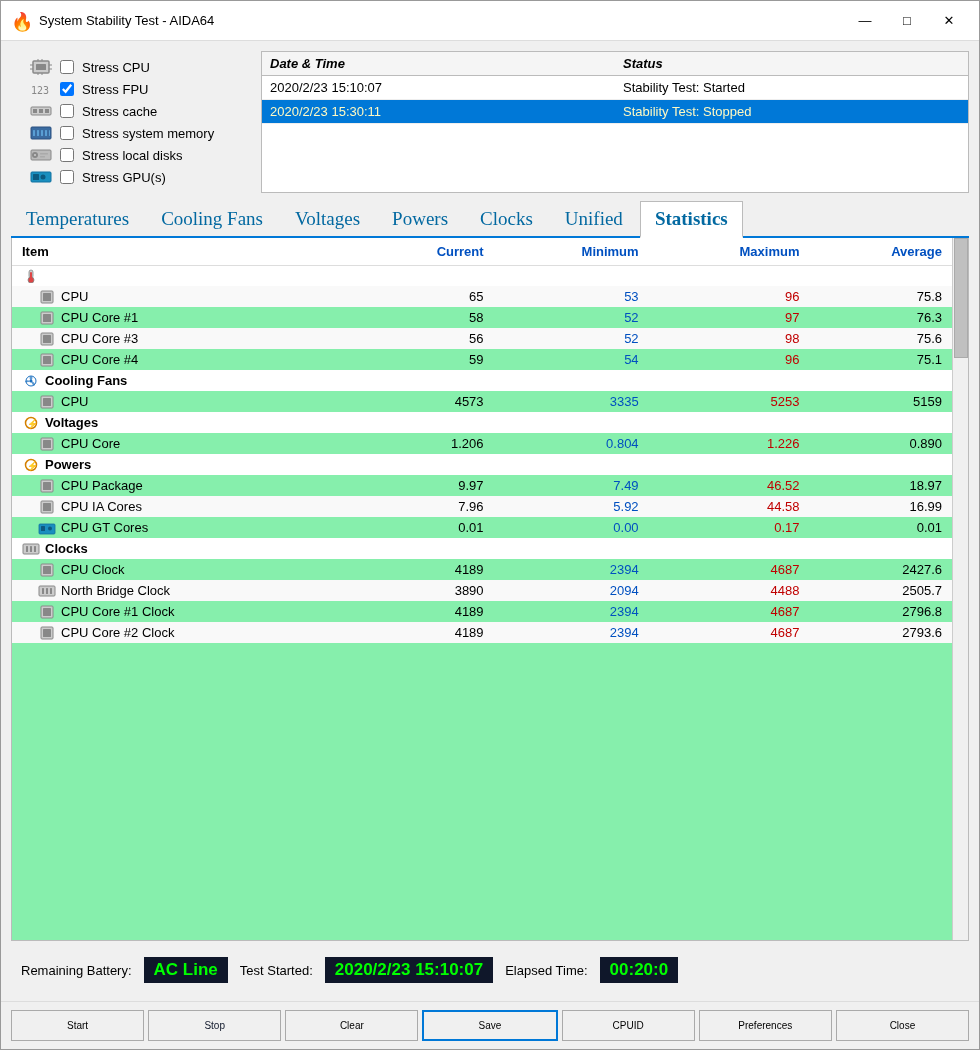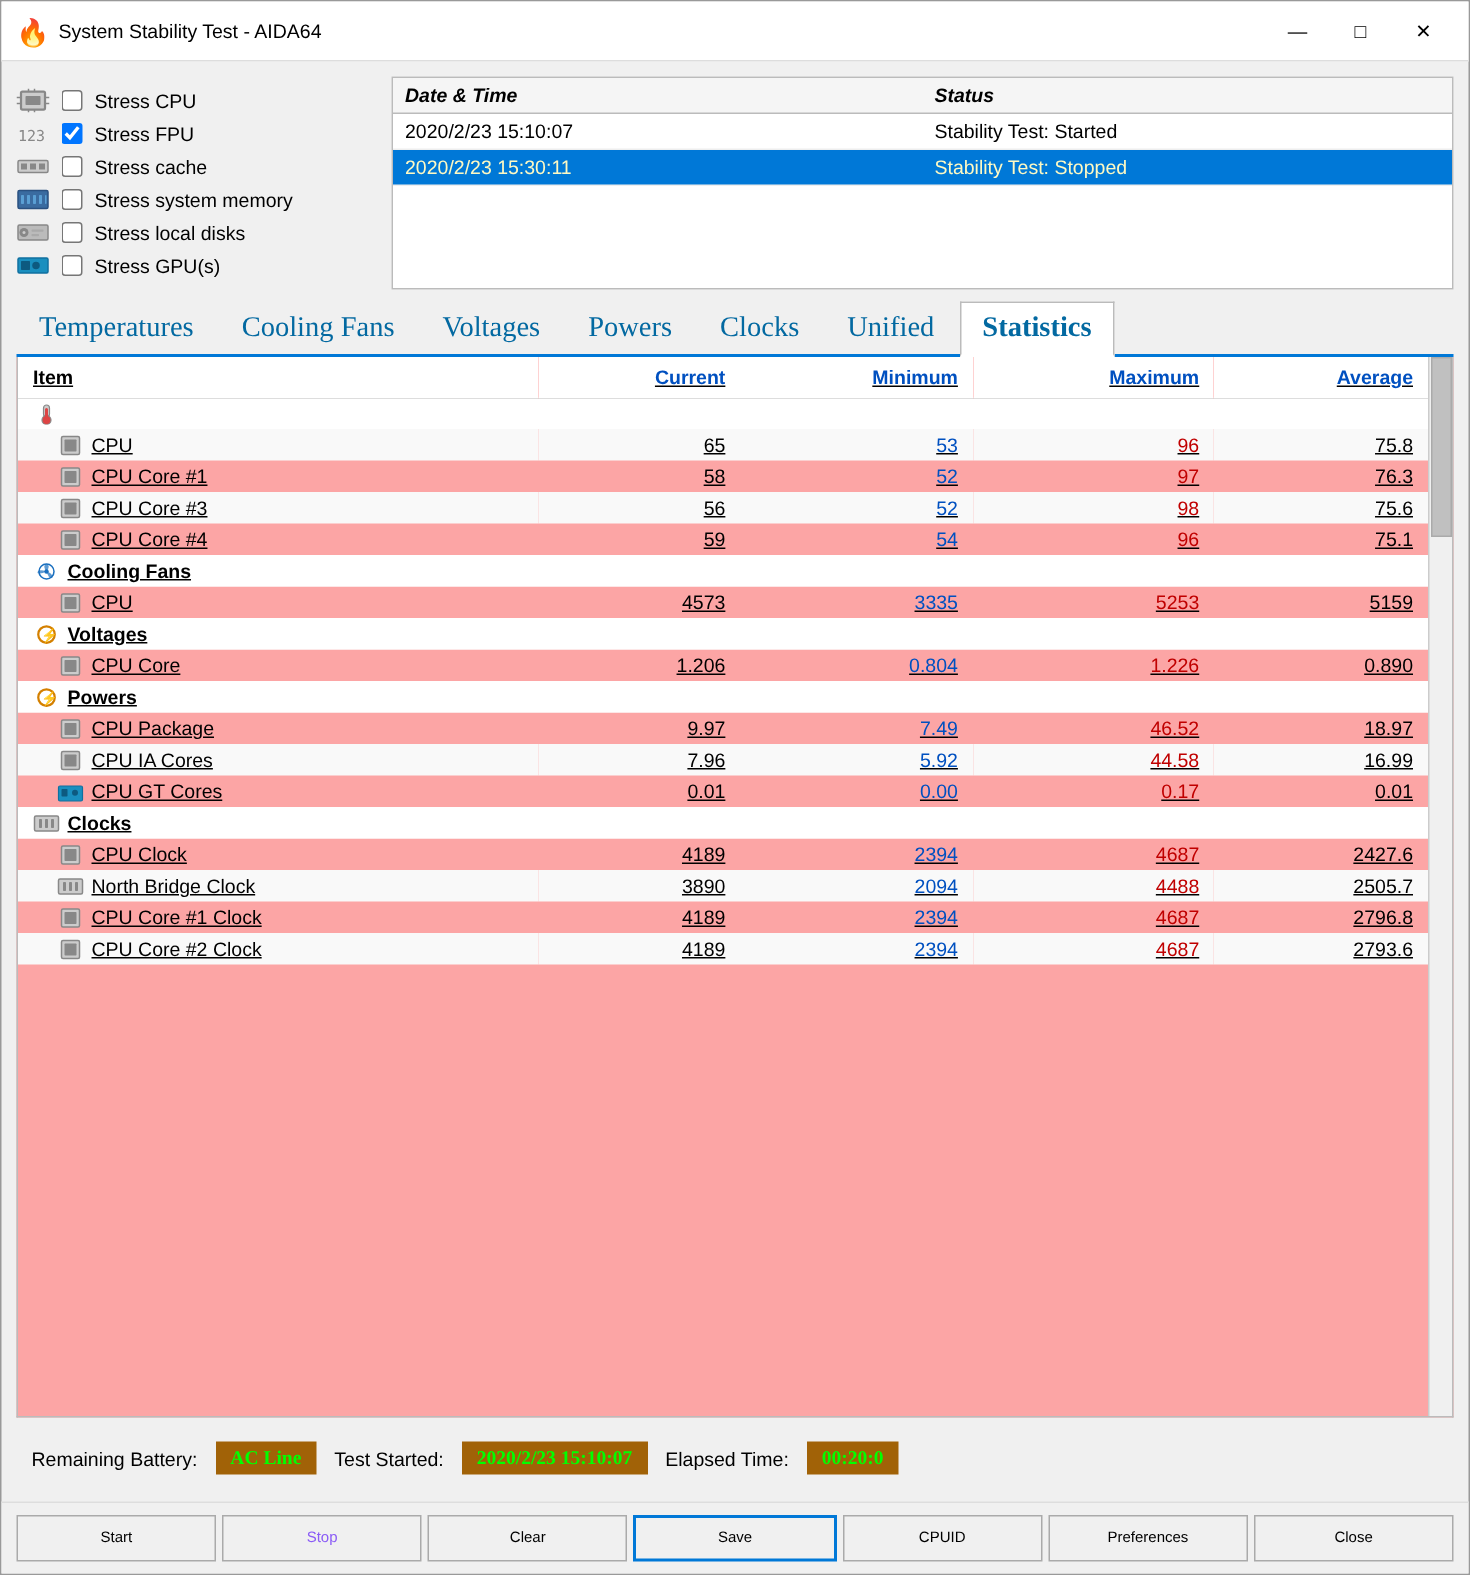--- a/index.html
+++ b/index.html
@@ -75,20 +75,21 @@
       flex-direction: column;
       gap: 6px;
       min-width: 240px;
       padding: 8px 0;
     }
     .checkbox-row {
       display: flex;
       align-items: center;
       gap: 8px;
       font-size: 13px;
+      margin-left: 19px;
     }
     .checkbox-row input[type=checkbox] {
       width: 14px;
       height: 14px;
     }
     .chip-icon {
       width: 22px;
       height: 16px;
       display: inline-block;
     }
@@ -149,25 +150,24 @@
       background: #fff;
       border-color: #bbb;
       border-bottom: 2px solid #fff;
       margin-bottom: -2px;
       font-weight: 600;
     }
 
     .stats-table-container {
       border: 1px solid #bbb;
       border-top: none;
-      background: #fca5a5;
+      background: #86efac;
       flex: 1;
       overflow: hidden;
       position: relative;
-      text-decoration: underline;
     }
     .stats-table {
       width: 100%;
       border-collapse: collapse;
       font-size: 13px;
     }
     .stats-table thead th {
       padding: 6px 10px;
       text-align: left;
       font-weight: 600;
@@ -231,46 +231,46 @@
     .status-bar {
       display: flex;
       align-items: center;
       gap: 12px;
       padding: 8px 10px;
       background: #f0f0f0;
       font-size: 13px;
     }
     .status-label { color: #000; }
     .status-value {
-      background: #a16207;
+      background: #0f172a;
       color: #00ff00;
       padding: 3px 10px;
-      font-family: Liberation Serif, serif;
-      font-size: 13px;
+      font-family: Liberation Sans, sans-serif;
+      font-size: 17px;
       font-weight: bold;
     }
 
     .button-bar {
       display: flex;
       gap: 4px;
       padding: 8px 10px;
       background: #f0f0f0;
       border-top: 1px solid #ddd;
     }
     .btn {
       flex: 1;
       padding: 8px 0;
       font-size: 10px;
       background: #f0f0f0;
       border: 1px solid #aaa;
       cursor: pointer;
       color: #000;
     }
     .btn.disabled {
-      color: #8b5cf6;
+      color: #0f172a;
       cursor: default;
     }
     .btn.highlighted {
       border: 2px solid #0078d7;
     }
   </style>
 </head>
 <body>
 
 <div class="window">

